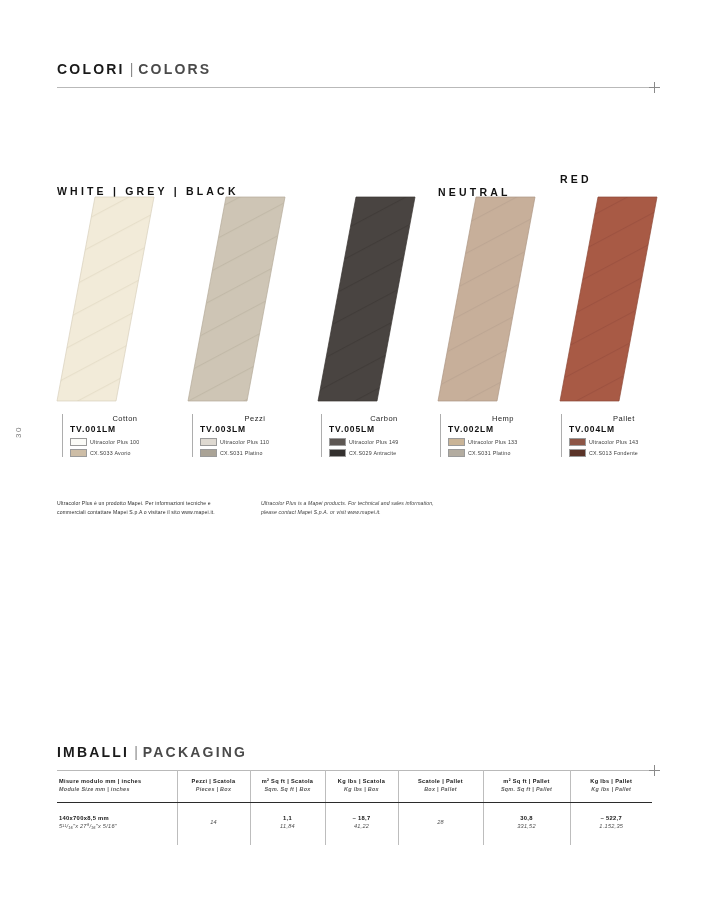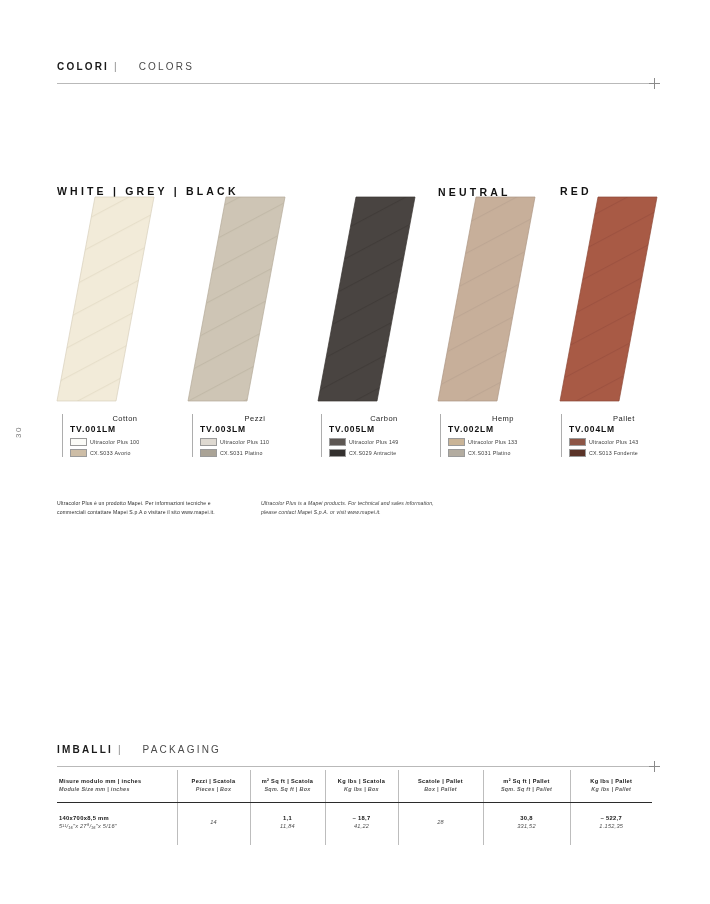--- a/index.html
+++ b/index.html
@@ -18,39 +18,38 @@
 
   
   .section-head {
     position: absolute;
     left: 57px;
     width: 595px;
   }
   .section-head .titles {
     display: flex;
     align-items: center;
-    font-size: 10px;
+    font-size: 14px;
     letter-spacing: 2.2px;
     line-height: 1;
     white-space: nowrap;
   }
   .section-head .t-it {
     font-weight: bold;
     color: #1a1a1a;
   }
   .section-head .t-sep {
     margin: 0 5px 0 5px;
     color: #8a8a8a;
     font-weight: normal;
     letter-spacing: 0;
   }
   .section-head .t-en {
-    font-weight: normal;
+    font-weight: bold;
     color: #4a4a4a;
-    margin-left: 17px;
   }
   .rule-wrap {
     position: relative;
     margin-top: 7px;
     height: 9px;
   }
   .rule-wrap .rule {
     position: absolute;
     left: 0;
     top: 4px;
@@ -235,21 +234,21 @@
     <span class="t-en">COLORS</span>
   </div>
   <div class="rule-wrap">
     <div class="rule"></div>
     <div class="plus"></div>
   </div>
 </div>
 
 <div class="family" style="left:57px;  top:141px;">WHITE | GREY | BLACK</div>
 <div class="family" style="left:438px; top:142px;">NEUTRAL</div>
-<div class="family" style="left:560px; top:141px;text-align:right;">RED</div>
+<div class="family" style="left:560px; top:129px;text-align:right;">RED</div>
 
 <div class="page-num">30</div>
 
 <svg class="tiles" id="tile-layer" viewBox="0 0 710 904" width="710" height="904">
     <defs>
       <pattern id="stripes0" width="1" height="26" patternUnits="userSpaceOnUse" patternTransform="rotate(-28)">
         <rect width="1" height="26" fill="#f2ebd9"></rect>
         <rect width="1" height="1.1" y="0" fill="#e7dfca"></rect>
       </pattern>
       <pattern id="stripes1" width="1" height="26" patternUnits="userSpaceOnUse" patternTransform="rotate(-28)">

